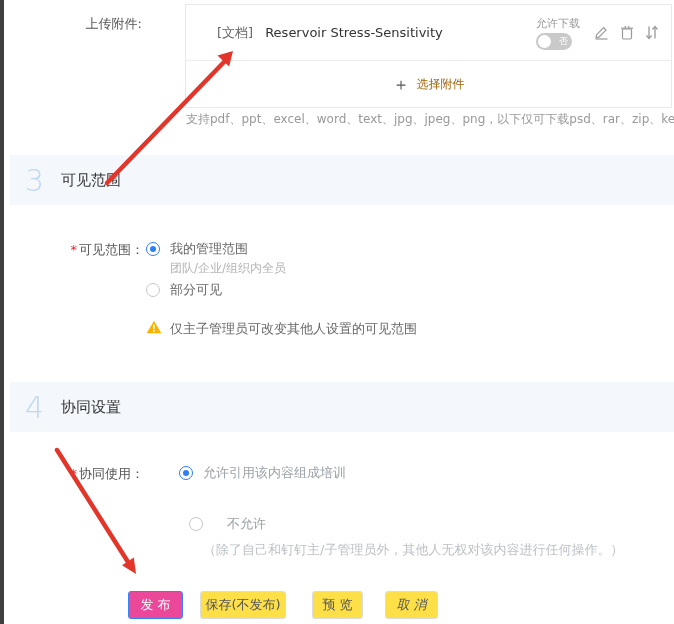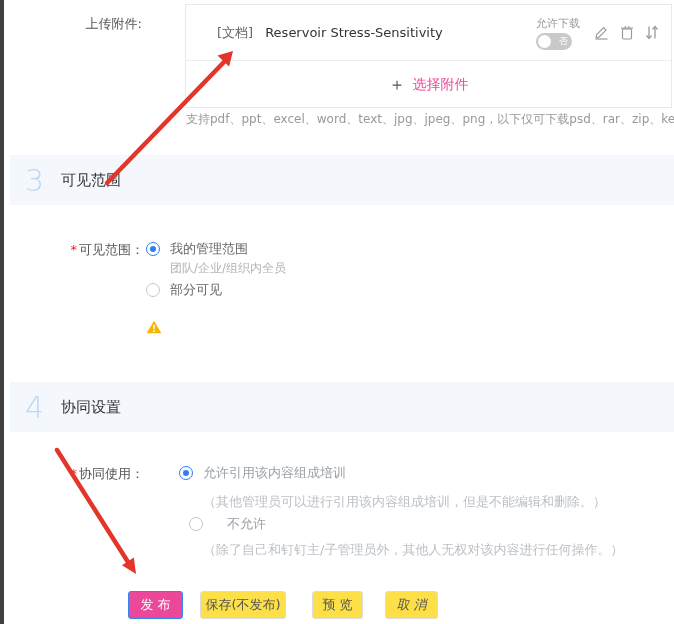--- a/index.html
+++ b/index.html
@@ -27,21 +27,21 @@
             cursor:pointer; }
   .toggle .knob { position:absolute; left:2px; top:2px; width:13px; height:13px; border-radius:50%;
                   background:#fff; }
   .toggle .tg-text { position:absolute; right:4px; top:2px; font-size:9px; color:#fff; line-height:13px; }
   .row-icons { display:flex; align-items:center; gap:11px; margin-left:14px; }
   .row-icons svg { display:block; cursor:pointer; }
 
   .select-row { height:47px; display:flex; align-items:center; justify-content:center;
                 cursor:pointer; }
   .plus-glyph { font-size:17px; color:#555; margin-right:7px; font-weight:400; }
-  .select-label { font-size:14px; color:#ec4899; }
+  .select-label { font-size:12px; color:#a16207; }
 
   .support-hint { position:absolute; left:186px; top:111px; width:488px; font-size:12px;
                   color:#999; white-space:nowrap; overflow:hidden; }
 
   
   .section-bar { position:absolute; left:10px; right:0; height:50px; background:#f4f8fc;
                  display:flex; align-items:center; }
   .section-num { font-size:30px; color:#bfd7f3; font-weight:300; margin-left:15px; width:32px; }
   .section-title { font-size:15px; color:#333; margin-left:4px; }
   .bar-visibility { top:155px; }
@@ -155,36 +155,36 @@
   </div>
 
   <div class="warning-row">
     <span>
       <svg width="16" height="14" viewBox="0 0 16 14">
         <path d="M8 0.8 L15.4 13.2 L0.6 13.2 Z" fill="#f7b500"></path>
         <rect x="7.3" y="4.6" width="1.4" height="4.6" rx="0.7" fill="#fff"></rect>
         <circle cx="8" cy="11" r="0.9" fill="#fff"></circle>
       </svg>
     </span>
+    <span class="warning-text">仅主子管理员可改变其他人设置的可见范围</span>
   </div>
 
   <div class="section-bar bar-collab">
     <span class="section-num">4</span>
     <span class="section-title">协同设置</span>
   </div>
 
   <div class="field-label" style="top:465px;">
     <span class="req">*</span><span>协同使用：</span>
   </div>
 
   <div class="opt-row" style="left:179px; top:464px;">
     <span class="radio selected"></span>
     <span class="opt-label dim">允许引用该内容组成培训</span>
   </div>
-  <div class="opt-note" style="left:203px; top:493px;">（其他管理员可以进行引用该内容组成培训，但是不能编辑和删除。）</div>
 
   <div class="opt-row" style="left:189px; top:515px;gap:14px;">
     <span class="radio"></span>
     <span class="opt-label dim">不允许</span>
   </div>
   <div class="opt-note" style="left:203px; top:541px;">（除了自己和钉钉主/子管理员外，其他人无权对该内容进行任何操作。）</div>
 
   <button class="btn btn-primary">发 布</button>
   <button class="btn btn-plain btn-save">保存(不发布)</button>
   <button class="btn btn-plain btn-preview">预 览</button>

